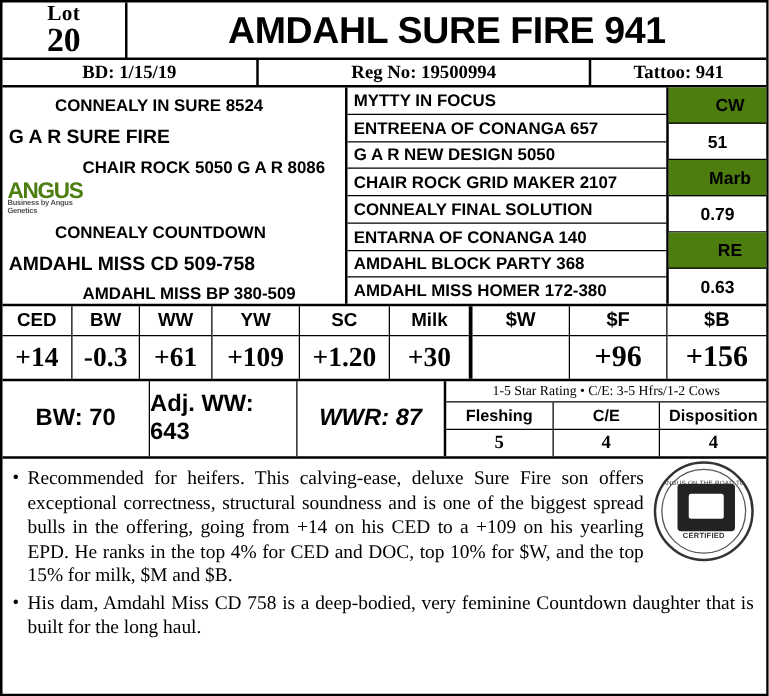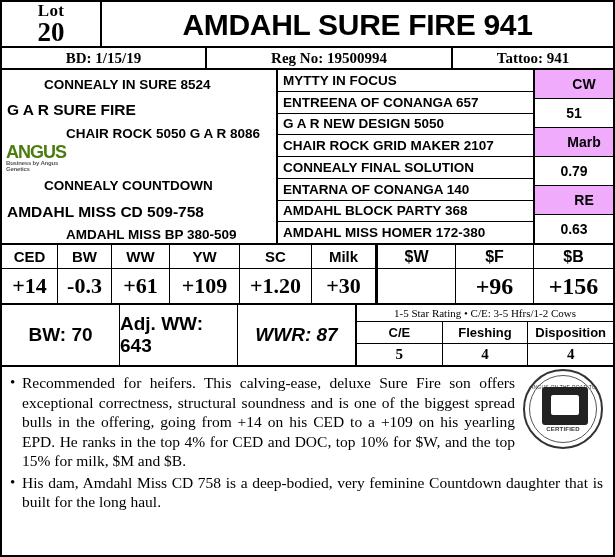--- a/index.html
+++ b/index.html
@@ -66,21 +66,21 @@
     height: 22px;
     border-bottom: 2px solid #000;
     font-family: "Liberation Serif", serif;
     font-weight: bold;
     font-size: 15px;
     align-items: center;
   }
   .id-cell { text-align: center; line-height: 20px; }
   .id-bd  { width: 205px; border-right: 2px solid #000; }
   .id-reg { flex: 1; border-right: 2px solid #000; }
-  .id-tat { width: 160px; }
+  .id-tat { width: 140px; }
 
   
   .ped-wrap {
     display: flex;
     height: 175px;
     border-bottom: 2px solid #000;
   }
   .ped-left {
     width: 276px;
     position: relative;
@@ -141,21 +141,21 @@
   .ped-right .pr {
     flex: 1;
     display: flex;
     align-items: center;
     justify-content: center;
     border-bottom: 1px solid #000;
     font-family: "Liberation Sans", sans-serif;
     font-weight: bold;
     font-size: 14px;
   }
-  .ped-right .pr.hdr { background: #f0abfc; padding-left: 20px; }
+  .ped-right .pr.hdr { background: #4d7c0f; padding-left: 20px; }
   .ped-right .pr:last-child { border-bottom: none; }
 
   
   .epd {
     display: flex;
     border-bottom: 2px solid #000;
     height: 60px;
   }
   .epd-col {
     display: flex;
@@ -397,22 +397,22 @@
   <div class="idx-wrap">
     <div class="idx-left">
       <div class="cell">BW: 70</div>
       <div class="cell">Adj. WW: 643</div>
       <div class="cell">WWR: 87</div>
     </div>
     <div class="idx-right">
       <div class="star-note">1-5 Star Rating • C/E: 3-5 Hfrs/1-2 Cows</div>
       <div class="star-tbl">
         <div class="star-row hdr">
+          <div class="sc">Fleshing</div>
           <div class="sc">C/E</div>
-          <div class="sc">Fleshing</div>
           <div class="sc">Disposition</div>
         </div>
         <div class="star-row vals">
           <div class="sc">5</div>
           <div class="sc">4</div>
           <div class="sc">4</div>
         </div>
       </div>
     </div>
   </div>

